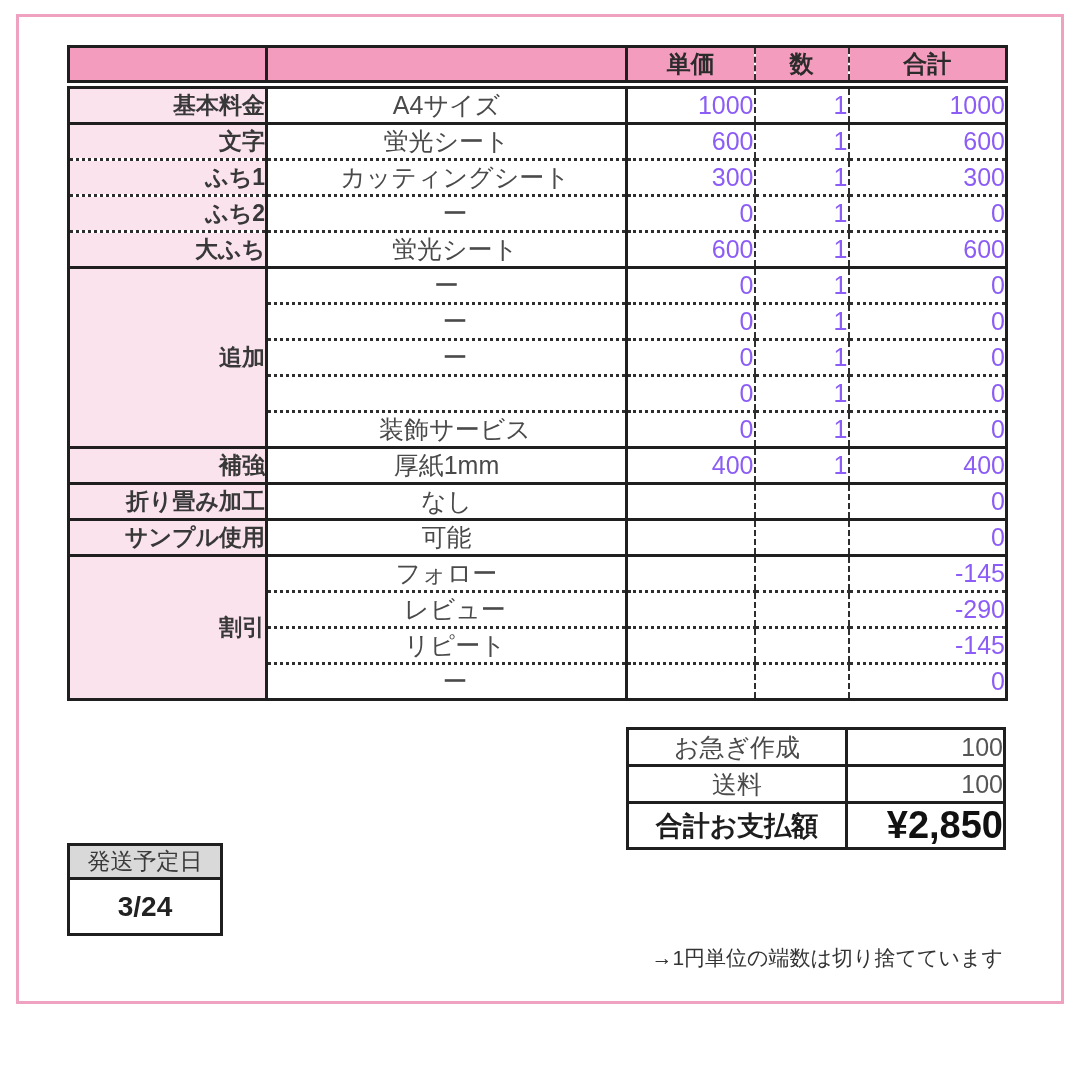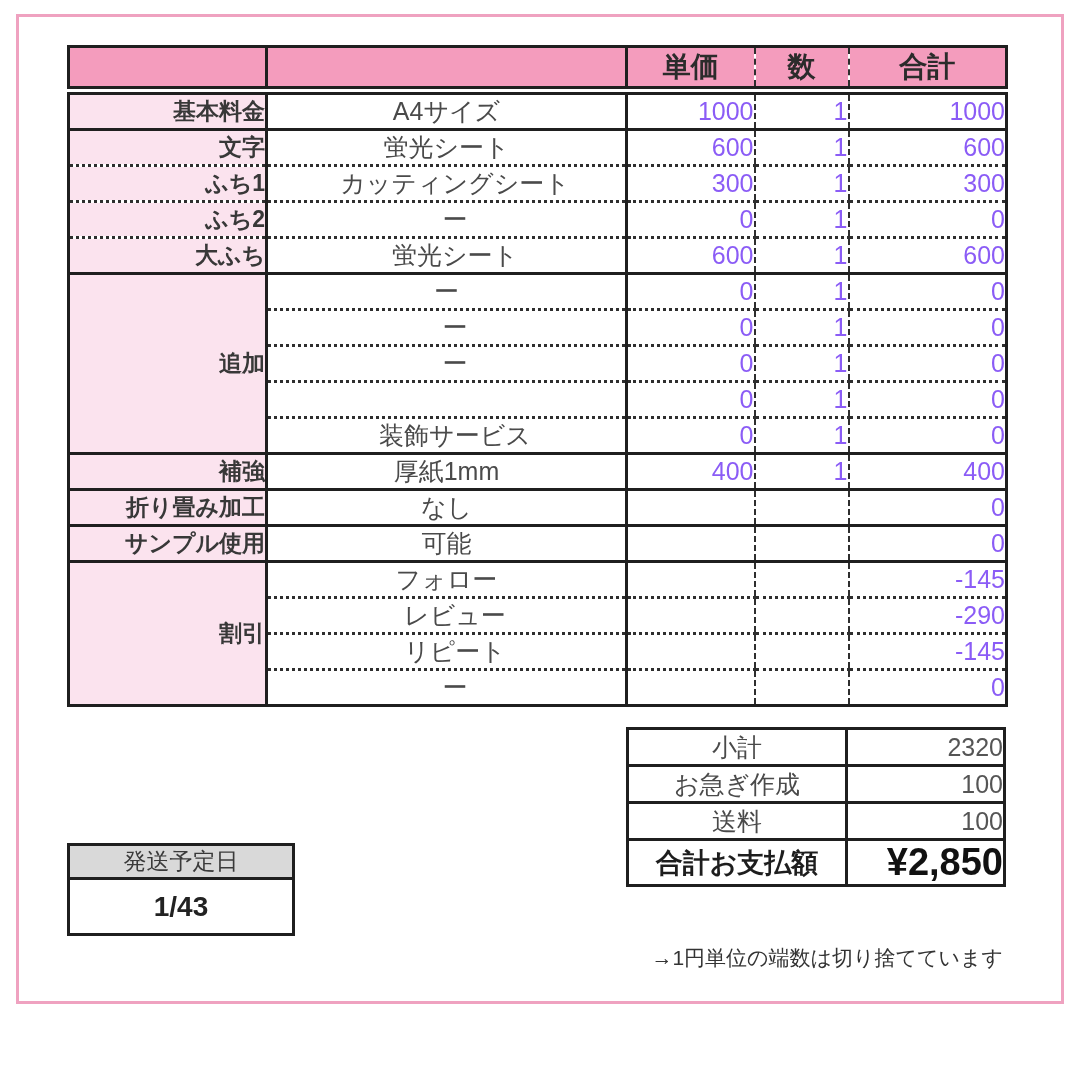--- a/index.html
+++ b/index.html
@@ -17,21 +17,21 @@
     position:absolute;left:67px;top:45px;width:938px;
     border-collapse:collapse;table-layout:fixed;
     border:3px solid var(--line,#1f1f1f);
   }
   table.main th,table.main td{padding:0;overflow:hidden;white-space:nowrap;vertical-align:middle;}
   table.main tr{height:36px;}
   tr.hdr{height:34px;}
   tr.hdr th{
     background:var(--header_pink,#f49cbd);
     border-bottom:9px double var(--line,#1f1f1f);
-    font-size:28px;font-weight:bold;color:#2b2b2b;
+    font-size:24px;font-weight:bold;color:#2b2b2b;
   }
   .c1{border-right:3px solid var(--line,#1f1f1f);}
   .c2{border-right:3px solid var(--line,#1f1f1f);}
   .c3,.c4{border-right:2px dashed #2e2e2e;}
   tr.solid>td{border-top:3px solid var(--line,#1f1f1f);}
   tr.dot>td{border-top:3px dotted #2e2e2e;padding-left:17px;}
   td.nb{border-top:none;}
   td.lbl{
     background:var(--light_pink,#fbe3ee);
     font-weight:bold;text-align:right;font-size:23px;color:#383838;
@@ -52,21 +52,21 @@
   tr.total{height:54px;}
   tr.total td.slabel{font-weight:bold;font-size:27px;color:#1d1d1d;}
   tr.total td.sval{font-weight:bold;font-size:38px;color:#111111;}
   .footnote{
     position:absolute;left:586px;top:944px;width:417px;
     text-align:right;font-size:21px;color:#333333;
   }
 
   
   .shipbox{
-    position:absolute;left:67px;top:843px;width:228px;
+    position:absolute;left:67px;top:843px;width:156px;
     border:3px solid var(--line,#1f1f1f);box-sizing:border-box;text-align:center;background:#fff;
   }
   .shiphdr{
     background:var(--gray_header,#d9d9d9);height:31px;line-height:31px;
     font-size:23px;color:#3a3a3a;border-bottom:3px solid var(--line,#1f1f1f);
   }
   .shipval{height:53px;line-height:53px;font-weight:bold;font-size:28px;color:#222222;}
 </style>
 </head>
 <body>
@@ -205,34 +205,30 @@
         <td class="c2 desc">ー</td>
         <td class="c3 num"></td>
         <td class="c4 num"></td>
         <td class="num">0</td>
       </tr>
     </tbody>
   </table>
 
   <div class="shipbox">
     <div class="shiphdr">発送予定日</div>
-    <div class="shipval">1/43</div>
+    <div class="shipval">3/24</div>
   </div>
 
   <table class="sum">
     <colgroup>
         <col style="width:219px">
         <col style="width:158px">
       </colgroup>
     <tbody>
       <tr>
-        <td class="slabel">小計</td>
-        <td class="sval">2320</td>
-      </tr>
-      <tr>
         <td class="slabel">お急ぎ作成</td>
         <td class="sval">100</td>
       </tr>
       <tr>
         <td class="slabel">送料</td>
         <td class="sval">100</td>
       </tr>
       <tr class="total">
         <td class="slabel">合計お支払額</td>
         <td class="sval">¥2,850</td>

